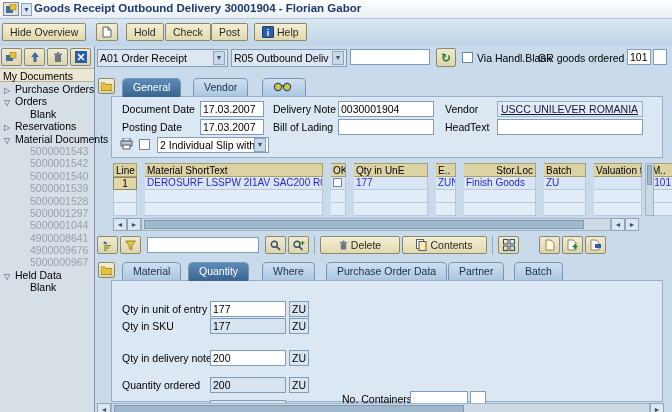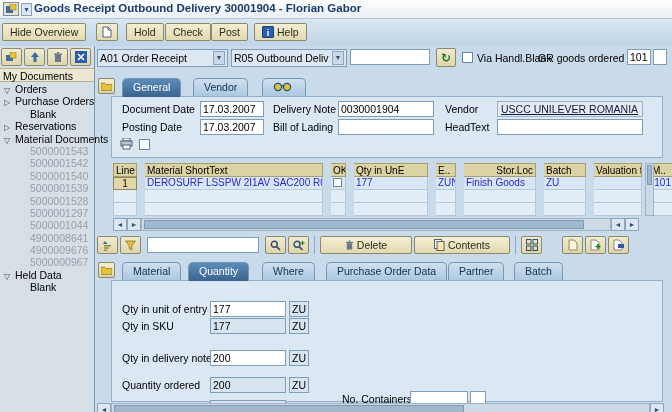--- a/index.html
+++ b/index.html
@@ -150,22 +150,22 @@
           <span>
             <svg width="12" height="12" viewBox="0 0 12 12">
               <rect x="0" y="0" width="12" height="12" fill="#2a5db0"></rect>
               <path d="M3 3 L9 9 M9 3 L3 9" stroke="#fff" stroke-width="1.6"></path>
             </svg>
           </span>
         </div>
     </div>
     <div class="side-header">My Documents</div>
     <div class="tree">
+      <div class="tree-item"><span class="tri">▷</span><span>Purchase Orders</span></div>
       <div class="tree-item"><span class="tri">▽</span><span>Orders</span></div>
-      <div class="tree-item"><span class="tri">▷</span><span>Purchase Orders</span></div>
       <div class="tree-item tree-child">Blank</div>
       <div class="tree-item"><span class="tri">▷</span><span>Reservations</span></div>
       <div class="tree-item"><span class="tri">▽</span><span>Material Documents</span></div>
       <div class="tree-item tree-child tree-num">5000001543</div>
       <div class="tree-item tree-child tree-num">5000001542</div>
       <div class="tree-item tree-child tree-num">5000001540</div>
       <div class="tree-item tree-child tree-num">5000001539</div>
       <div class="tree-item tree-child tree-num">5000001528</div>
       <div class="tree-item tree-child tree-num">5000001297</div>
       <div class="tree-item tree-child tree-num">5000001044</div>
@@ -228,20 +228,24 @@
     <input class="abs inp" style="left: 385px; top: 22px; width: 146px;" value="">
 
     <div class="abs" style="left:8px;top:41px;">
       <span><svg width="13" height="12" viewBox="0 0 13 12">
             <rect x="3" y="0" width="7" height="3" fill="#fff" stroke="#55606e"></rect>
             <rect x="1" y="3" width="11" height="5" fill="#b9c4d2" stroke="#55606e"></rect>
             <rect x="3" y="7" width="7" height="4" fill="#fff" stroke="#55606e"></rect>
           </svg></span>
     </div>
     <span class="abs cb" style="left:27px;top:42px;"></span>
+    <div class="abs ddbox" style="left:45px;top:40px;width:112px;height:16px;background:#fff;">
+      <span style="overflow:hidden;white-space:nowrap;">2 Individual Slip with</span>
+      <span class="ddarrow">▼</span>
+    </div>
   </div>
 
   <div class="tbl-row" style="top:163px;">
     <div class="th" style="width:24px;">Line</div>
     <div class="th" style="width:178px;">Material ShortText</div>
     <div class="th" style="width:15px;">OK</div>
     <div class="th" style="width:74px;">Qty in UnE</div>
     <div class="th" style="width:20px;">E..</div>
     <div class="th" style="width:72px;text-align:right;">Stor.Loc</div>
     <div class="th" style="width:42px;">Batch</div>
@@ -334,31 +338,31 @@
     <div class="sbtn">
         <span>
           <svg width="12" height="11" viewBox="0 0 12 11">
             <circle cx="4" cy="4.3" r="3" fill="none" stroke="#2e4e6e" stroke-width="1.4"></circle>
             <path d="M6.3 6.6 L9.5 10" stroke="#2e4e6e" stroke-width="1.6"></path>
             <path d="M9.5 1 v4 M7.5 3 h4" stroke="#1f7a1f" stroke-width="1.2"></path>
           </svg>
         </span>
       </div>
     <div style="width:1px;height:18px;background:#92a8bd;margin:0 3px;"></div>
-    <button class="btn" style="width:92px;text-align:right;">
+    <button class="btn" style="width:80px;text-align:right;">
       <span>
           <svg width="9" height="11" viewBox="0 0 10 11">
             <rect x="2" y="3" width="6" height="7" fill="#6b7686"></rect>
             <rect x="1" y="1.5" width="8" height="1.4" fill="#6b7686"></rect>
             <rect x="4" y="0" width="2" height="1.5" fill="#6b7686"></rect>
           </svg>
         </span>
       <span>Delete</span>
     </button>
-    <button class="btn" style="width:96px;">
+    <button class="btn" style="width:85px;">
       <span>
           <svg width="11" height="12" viewBox="0 0 11 12">
             <rect x="0.5" y="0.5" width="7" height="9" fill="#fff" stroke="#55606e"></rect>
             <rect x="3" y="2.5" width="7" height="9" fill="#ffe9a8" stroke="#55606e"></rect>
           </svg>
         </span>
       <span>Contents</span>
     </button>
     <div style="width:1px;height:18px;background:#92a8bd;margin:0 3px;"></div>
     <div class="sbtn">

